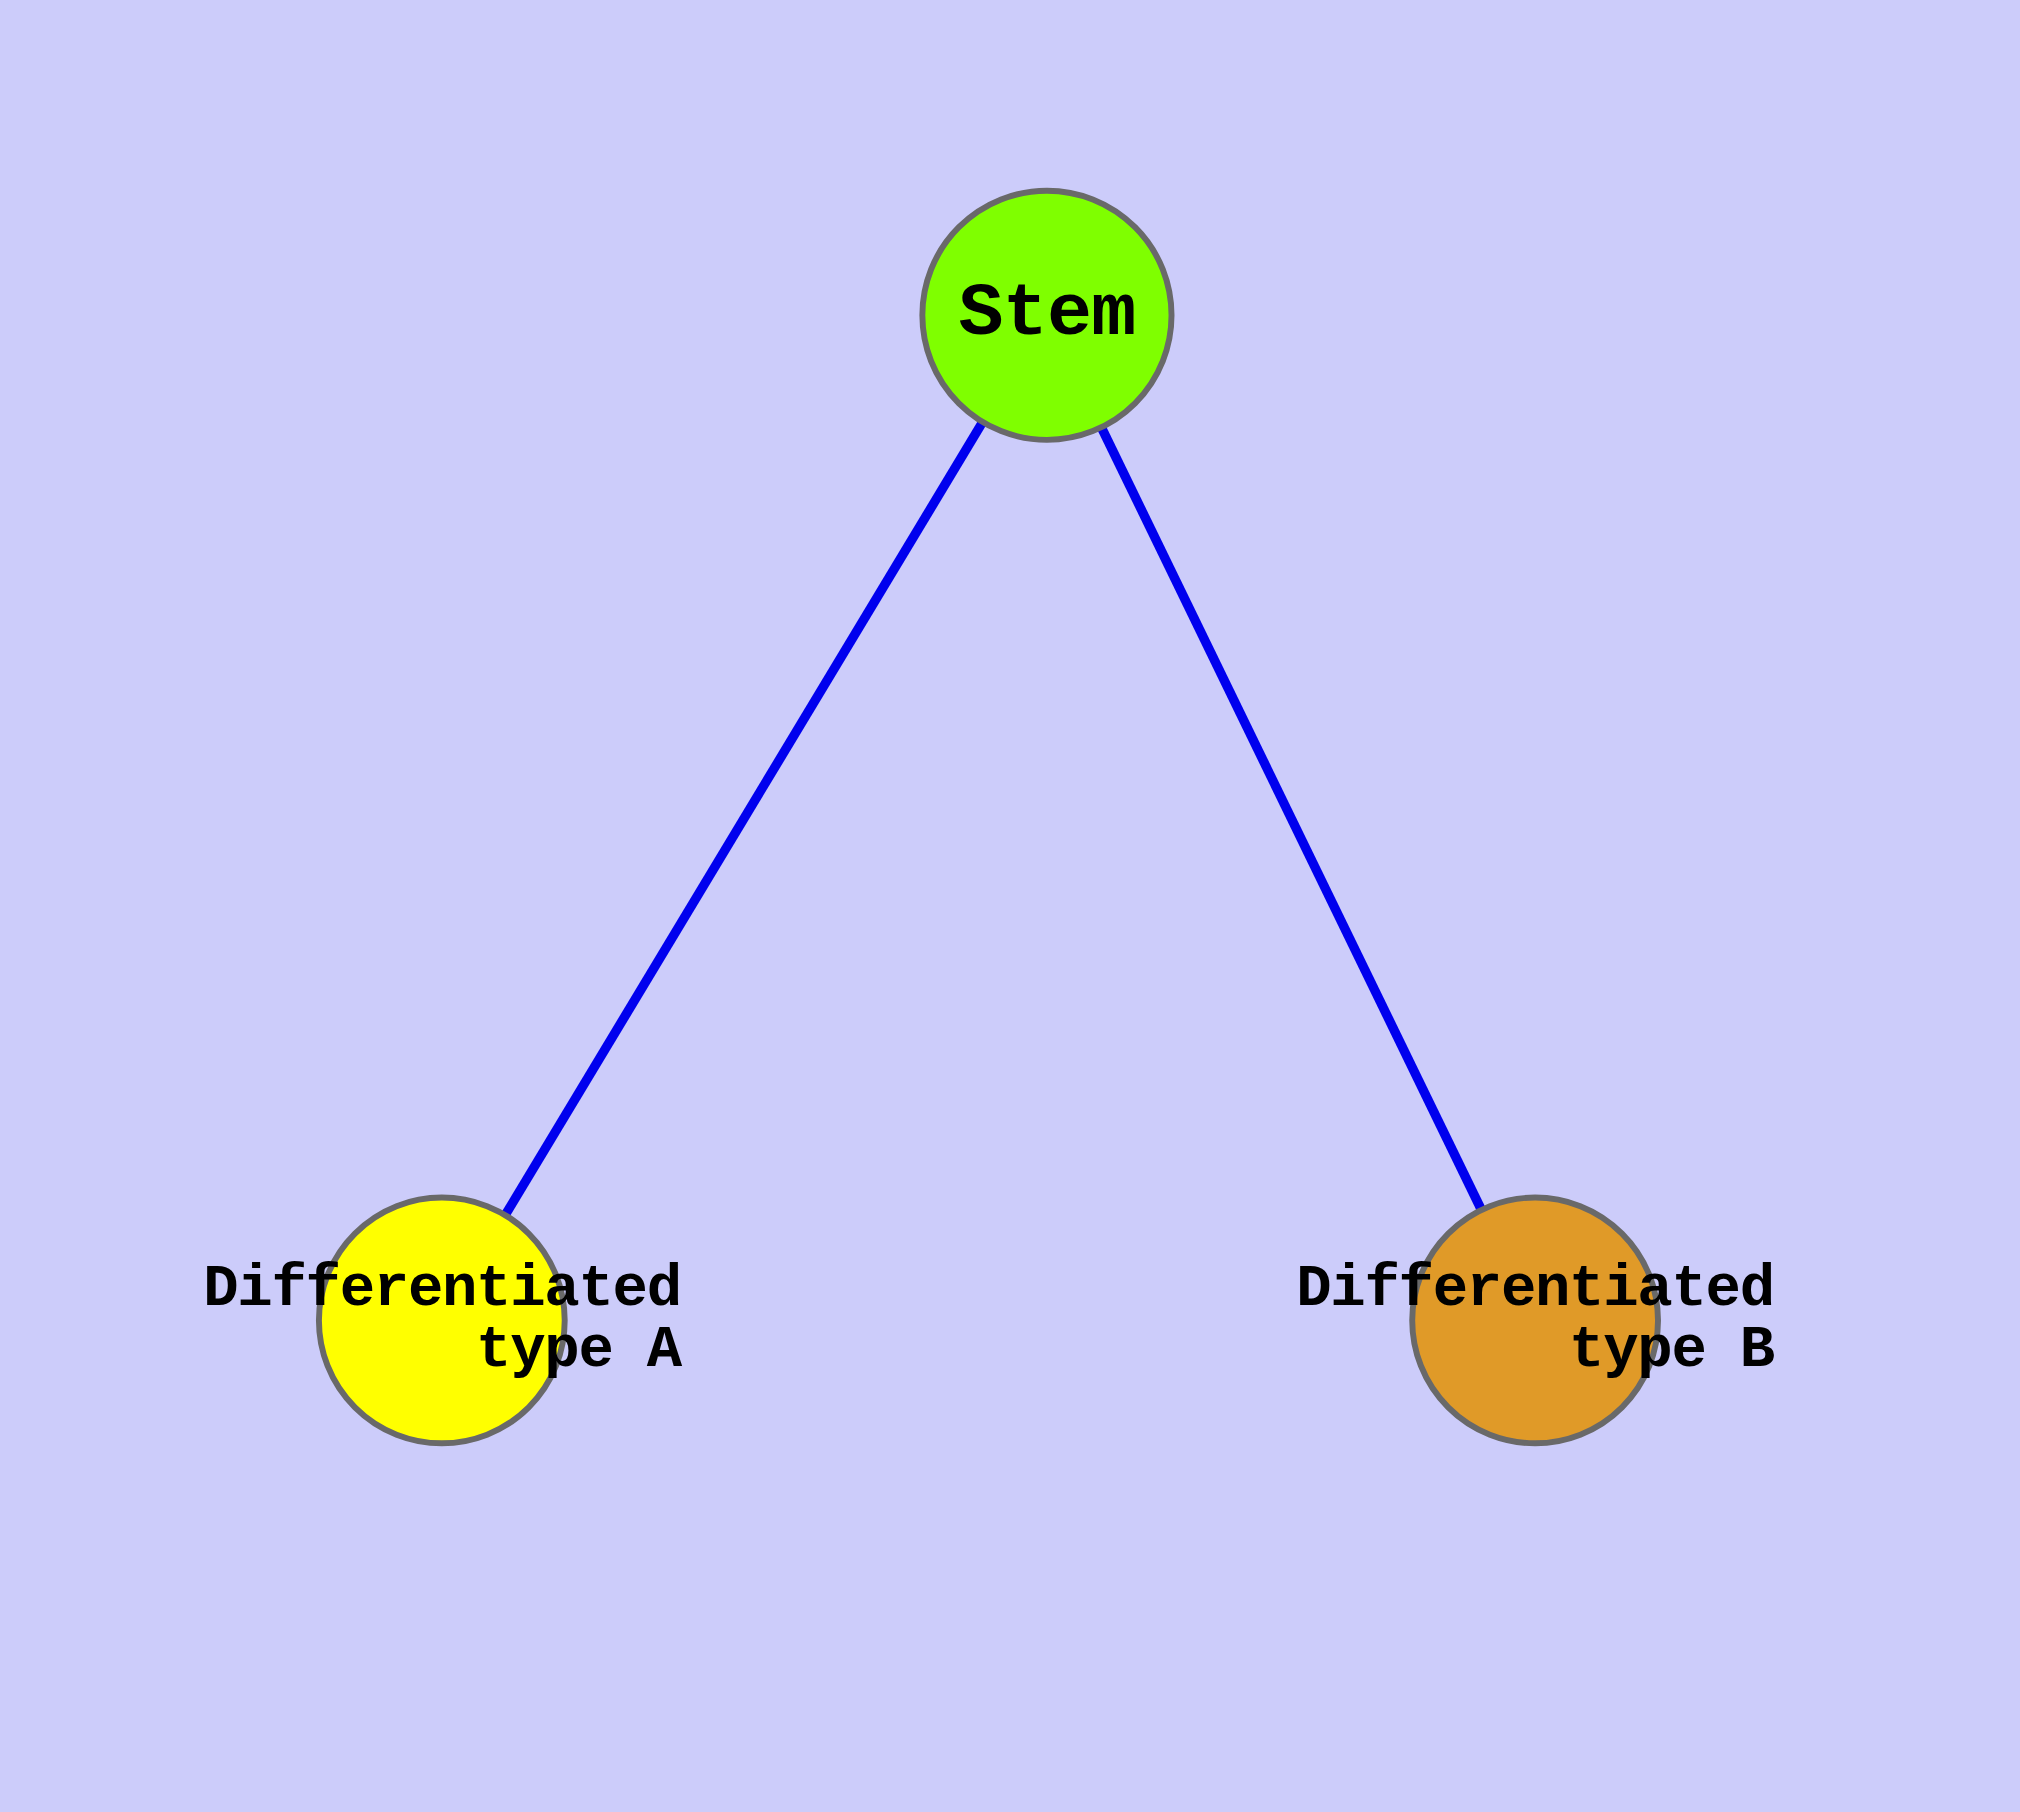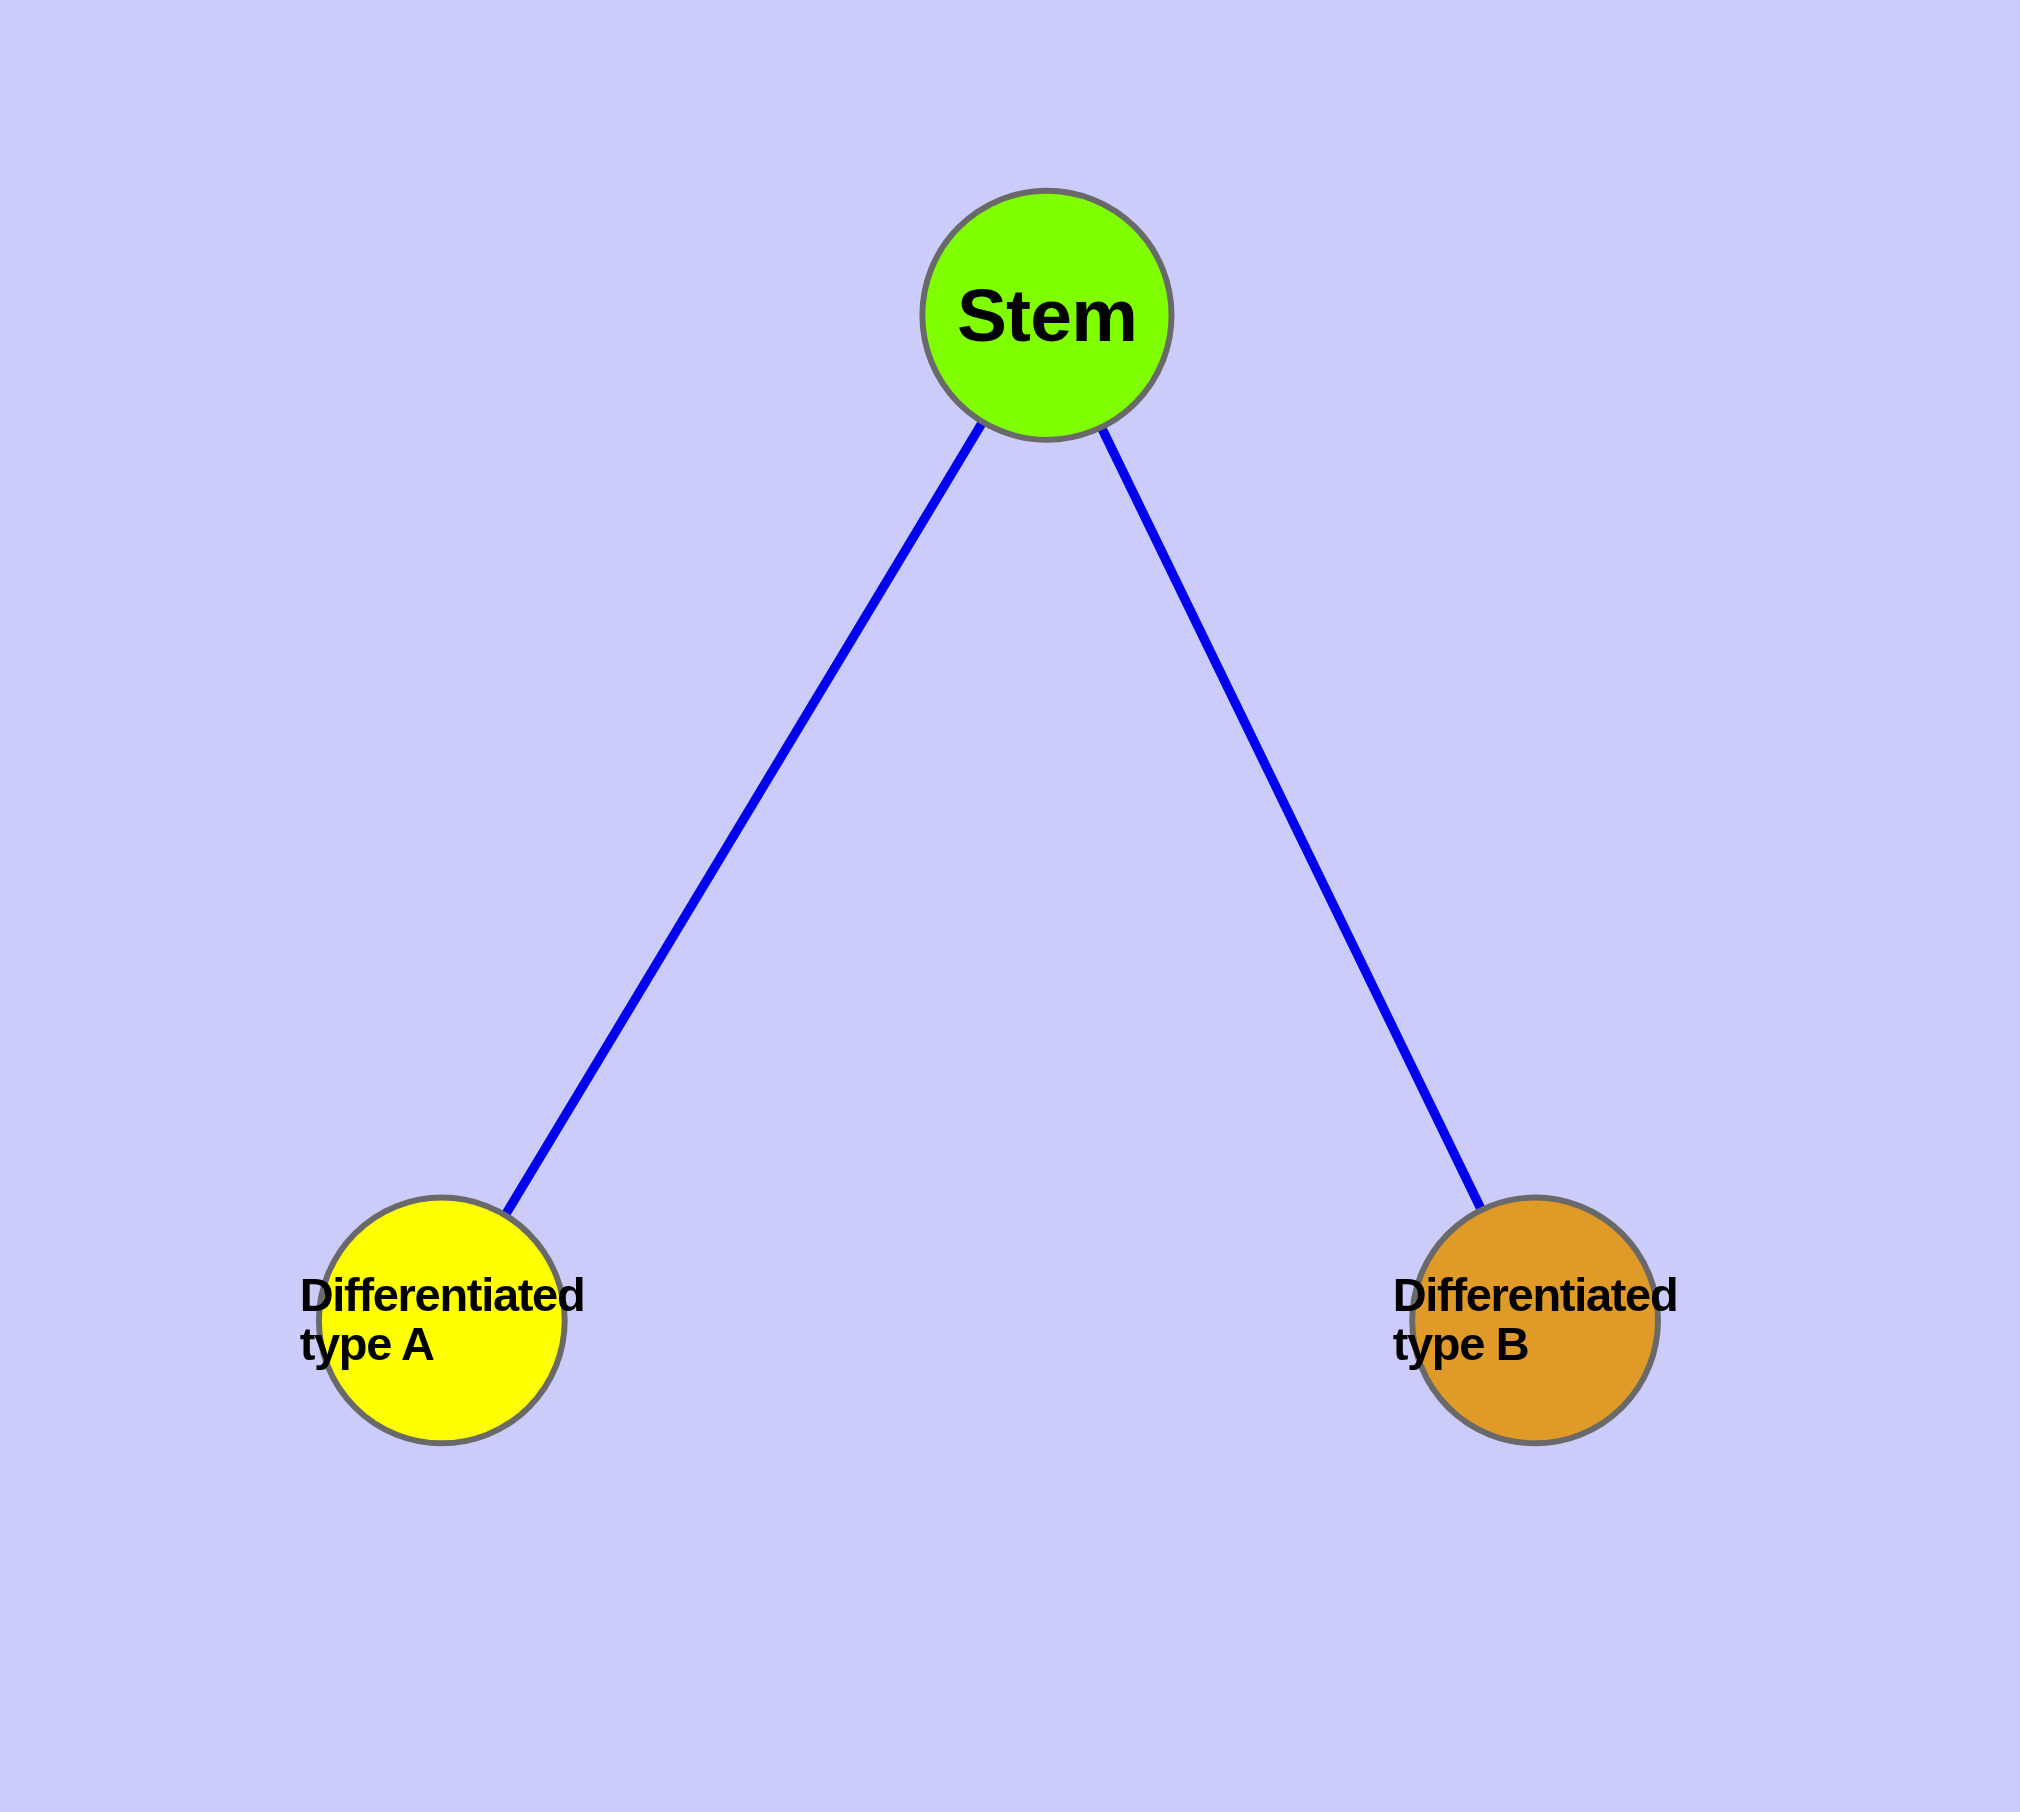--- a/index.html
+++ b/index.html
@@ -24,34 +24,34 @@
     position: absolute;
     top: 0;
     left: 0;
     width: 2021px;
     height: 1812px;
     display: block;
   }
   .node-label {
     position: absolute;
     color: #000000;
-    font-family: Liberation Sans, sans-serif;
+    font-family: Liberation Mono, monospace;
     font-weight: bold;
-    text-align: left;
+    text-align: right;
     white-space: pre;
     line-height: 1.04;
     pointer-events: none;
     transform: translate(-50%, -50%);
   }
   .label-stem {
     font-size: 75px;
     letter-spacing: -0.8px;
   }
   .label-diff {
-    font-size: 47px;
+    font-size: 59px;
     letter-spacing: -1.3px;
   }
 </style>
 </head>
 <body style="width: 2021px; height: 1812px; background: rgb(204, 204, 250);">
 
 <div id="graph-canvas" style="width: 2021px; height: 1812px; background: rgb(204, 204, 250);">
 
   <svg id="graph-svg" viewBox="0 0 2384 2138" style="width: 2021px; height: 1812px;">
     <g>

